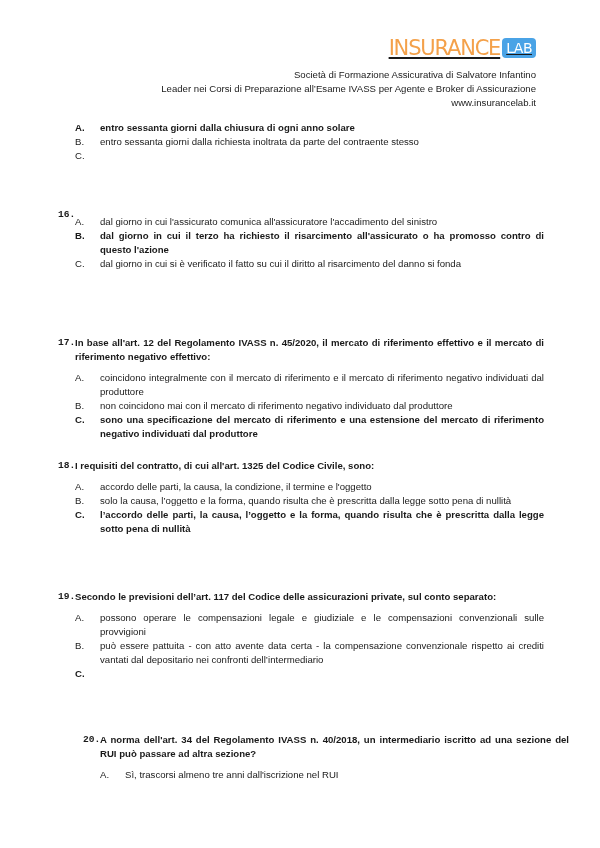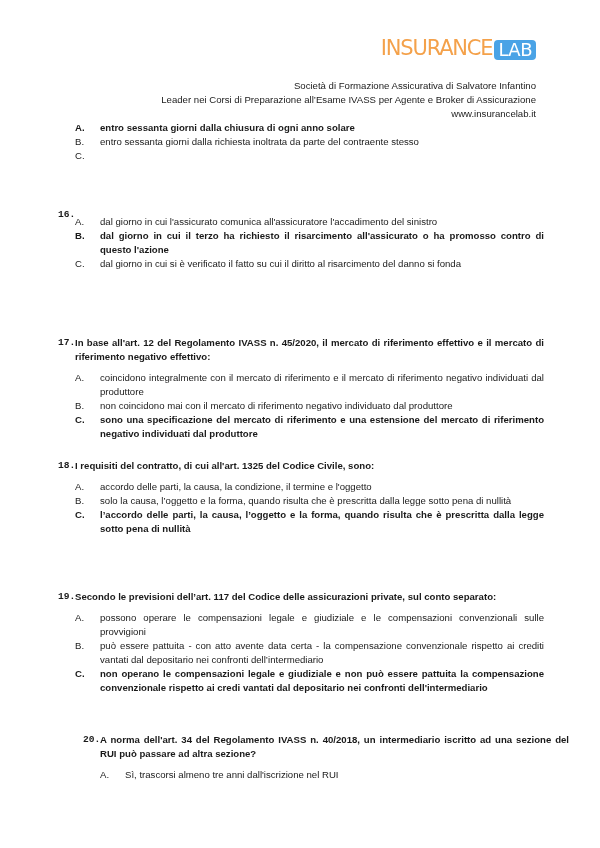--- a/index.html
+++ b/index.html
@@ -1,27 +1,27 @@
 <!DOCTYPE html>
 <html><head>
 <meta charset="utf-8">
 <style>
   html, body { margin:0; padding:0; background:#ffffff; }
   body { width:600px; height:848px; position:relative; overflow:hidden;
          font-family:"Liberation Sans", "DejaVu Sans", sans-serif; color:#1a1a1a; }
   .page { position:absolute; left:0; top:0; width:600px; height:848px; }
 
   .header { position:absolute; right:64px; top:36px; text-align:right; }
-  .logo { display:inline-flex; align-items:flex-end; height:24px; }
+  .logo { display:inline-flex; align-items:center; height:24px;text-decoration:underline; }
   .logo-word { font-family:"DejaVu Sans", sans-serif; font-size:21px; color:#f4a14a;
                letter-spacing:-1.2px; font-weight:normal; line-height:24px; }
   .logo-badge { background:#4aa3e6; color:#ffffff; font-family:"DejaVu Sans", sans-serif;
-                font-size:18px; line-height:20px; padding:0 4px; border-radius:4px; margin-left:2px;
+                font-size:14px; line-height:20px; padding:0 4px; border-radius:4px; margin-left:2px;
                 letter-spacing:-0.5px; }
-  .header-lines { margin-top:19px; font-size:9.6px; line-height:14px; color:#222; }
+  .header-lines { margin-top:8px; font-size:9.6px; line-height:14px; color:#222; }
   .opt { position:relative; padding-left:25px; text-align:justify; margin-left:17px; }
   .opt .letter { position:absolute; left:0; top:0; }
   .opt.correct { font-weight:bold; }
   .q { position:relative; padding-left:17px; font-weight:bold; text-align:justify; }
   .q .num { position:absolute; left:0; top:0;font-family:Liberation Mono, monospace; }
   .block { position:absolute; left:58px; width:486px; font-size:9.6px; line-height:14px; }
   .opts { margin-top:7px; }
 </style>
 </head>
 <body>
@@ -125,21 +125,20 @@
       <div class="opt">
         <span class="letter">A.</span>
         <span>possono operare le compensazioni legale e giudiziale e le compensazioni convenzionali sulle provvigioni</span>
       </div>
       <div class="opt">
         <span class="letter">B.</span>
         <span>può essere pattuita - con atto avente data certa - la compensazione convenzionale rispetto ai crediti vantati dal depositario nei confronti dell’intermediario</span>
       </div>
       <div class="opt correct">
         <span class="letter">C.</span>
-        <span>non operano le compensazioni legale e giudiziale e non può essere pattuita la compensazione convenzionale rispetto ai credi vantati dal depositario nei confronti dell'intermediario</span>
       </div>
     </div>
   </div>
 
   <div class="block" style="top:733px;margin-left:25px;">
     <div class="q">
       <span class="num">20.</span>
       <span>A norma dell'art. 34 del Regolamento IVASS n. 40/2018, un intermediario iscritto ad una sezione del RUI può passare ad altra sezione?</span>
     </div>
     <div class="opts">

